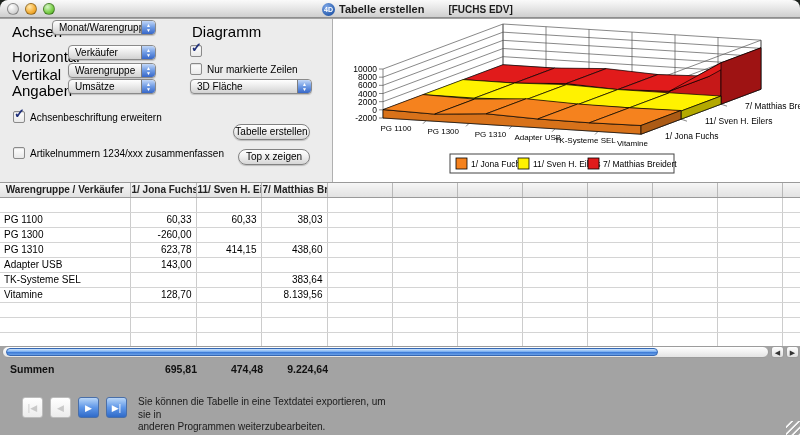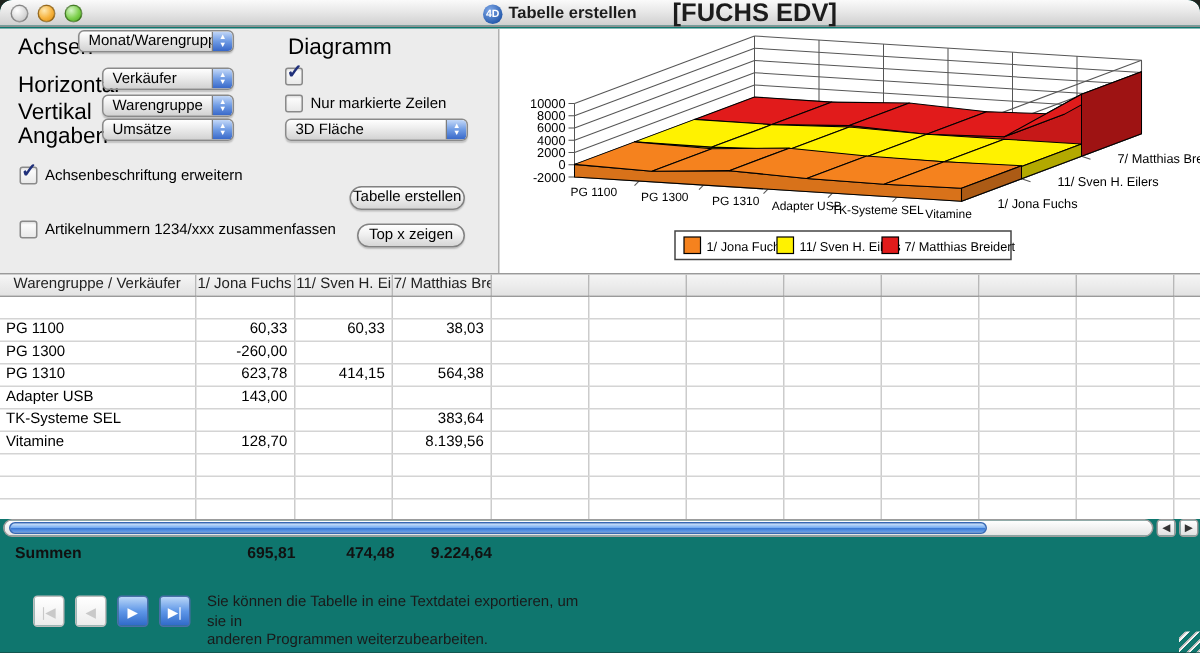--- a/index.html
+++ b/index.html
@@ -1,31 +1,31 @@
 <!DOCTYPE html>
 <html><head>
 <meta charset="utf-8">
 <style>
   * { margin:0; padding:0; box-sizing:border-box; }
   html,body { width:800px; height:435px; background:#1d221d; font-family:"Liberation Sans", sans-serif; overflow:hidden; }
-  #win { position:absolute; left:0; top:0; width:800px; height:435px; background:#0f766e; border-radius:8px 8px 0 0; overflow:hidden; }
+  #win { position:absolute; left:0; top:0; width:800px; height:435px; background:#a3a3a3; border-radius:8px 8px 0 0; overflow:hidden; }
 
   
   #titlebar { position:absolute; left:0; top:0; width:800px; height:18px;
     background:linear-gradient(#fafafa,#e8e8e8 45%,#cfcfcf); border-bottom:1px solid #8e8e8e; border-radius:8px 8px 0 0; }
   .light { position:absolute; top:3px; width:12px; height:12px; border-radius:50%; border:1px solid rgba(0,0,0,.35); }
   .light.gray   { left:7px;  background:radial-gradient(circle at 35% 30%, #ffffff, #d8d8d8 60%, #b8b8b8); }
   .light.amber  { left:25px; background:radial-gradient(circle at 35% 30%, #ffe9b0, #f6b23c 55%, #d98c12); }
   .light.green  { left:43px; background:radial-gradient(circle at 35% 30%, #d6f5c8, #7ed04d 55%, #47a41c); }
   #title-group { position:absolute; left:322px; top:2px; height:14px; display:flex; align-items:center; }
   #logo4d { display:inline-block; width:13px; height:13px; border-radius:50%; margin-right:4px;
     background:radial-gradient(circle at 35% 30%, #7fa8e8, #2b5fb0 70%, #1a3f8f);
     color:#fff; font-size:7px; font-weight:bold; text-align:center; line-height:13px; }
   .title-text { font-size:11px; font-weight:bold; color:#1c1c1c; white-space:pre; }
-  .title-doc  { font-size:17px; font-weight:bold; color:#1c1c1c; margin-left:24px; white-space:pre; }
+  .title-doc  { font-size:10px; font-weight:bold; color:#1c1c1c; margin-left:24px; white-space:pre; }
 
   
   #left-panel { position:absolute; left:0; top:19px; width:332px; height:163px; background:#ececec; }
   .flabel { position:absolute; font-size:15px; color:#000; white-space:nowrap; }
   .popup { position:absolute; height:15px; border:1px solid #8a8a8a; border-radius:4px;
     background:linear-gradient(#ffffff,#ececec 45%,#d2d2d2); box-shadow:0 1px 1px rgba(0,0,0,.18);
     display:flex; align-items:center; overflow:hidden; cursor:default; }
   .popup-label { flex:1; font-size:10px; padding-left:6px; white-space:nowrap; overflow:hidden; }
   .popup-cap { width:14px; height:100%; border-left:1px solid #7d7d7d; border-radius:0 3px 3px 0;
     background:linear-gradient(#c3d8f8,#6f9be4 50%,#3767c8); display:flex; flex-direction:column;
@@ -42,21 +42,21 @@
 
   
   #chart-panel { position:absolute; left:332px; top:19px; width:468px; height:163px; background:#ffffff; border-left:1px solid #b0b0b0; }
   #chart-svg { position:absolute; left:0; top:0; overflow:visible; }
   #chart-svg text { font-family:"Liberation Sans", sans-serif; }
 
   
   #grid-wrap { position:absolute; left:0; top:182px; width:800px; height:164px; background:#fff; overflow:hidden; border-top:1px solid #9a9a9a; }
   #datagrid { border-collapse:collapse; table-layout:fixed; width:804px; }
   #datagrid th { height:14px; background:linear-gradient(#f6f6f6,#e2e2e2); border-right:1px solid #b8b8b8;
-    border-bottom:1px solid #9a9a9a; font-size:10px; font-weight:normal; color:#222; text-align:center;
+    border-bottom:1px solid #9a9a9a; font-size:10px; font-weight:bold; color:#222; text-align:center;
     overflow:hidden; white-space:nowrap; padding:0 1px; }
   #datagrid td { height:15px; border-right:1px solid #ccc; border-bottom:1px solid #d4d4d4;
     font-size:10px; color:#000; overflow:hidden; white-space:nowrap; padding:0 4px; }
   #datagrid td.c0 { text-align:left; }
   #datagrid td.num { text-align:right; }
 
   
   #hscroll { position:absolute; left:0; top:345px; width:800px; height:15px; }
   #htrack { position:absolute; left:2px; top:1px; width:767px; height:12px; border:1px solid #9c9c9c;
     border-radius:7px; background:linear-gradient(#ffffff,#e4e4e4); }
@@ -344,21 +344,21 @@
             <td></td>
             <td></td>
             <td></td>
             <td></td>
             <td></td>
           </tr>
           <tr>
             <td class="c0">PG 1310</td>
             <td class="num">623,78</td>
             <td class="num">414,15</td>
-            <td class="num">564,38</td>
+            <td class="num">438,60</td>
             <td></td>
             <td></td>
             <td></td>
             <td></td>
             <td></td>
             <td></td>
             <td></td>
             <td></td>
           </tr>
           <tr>

